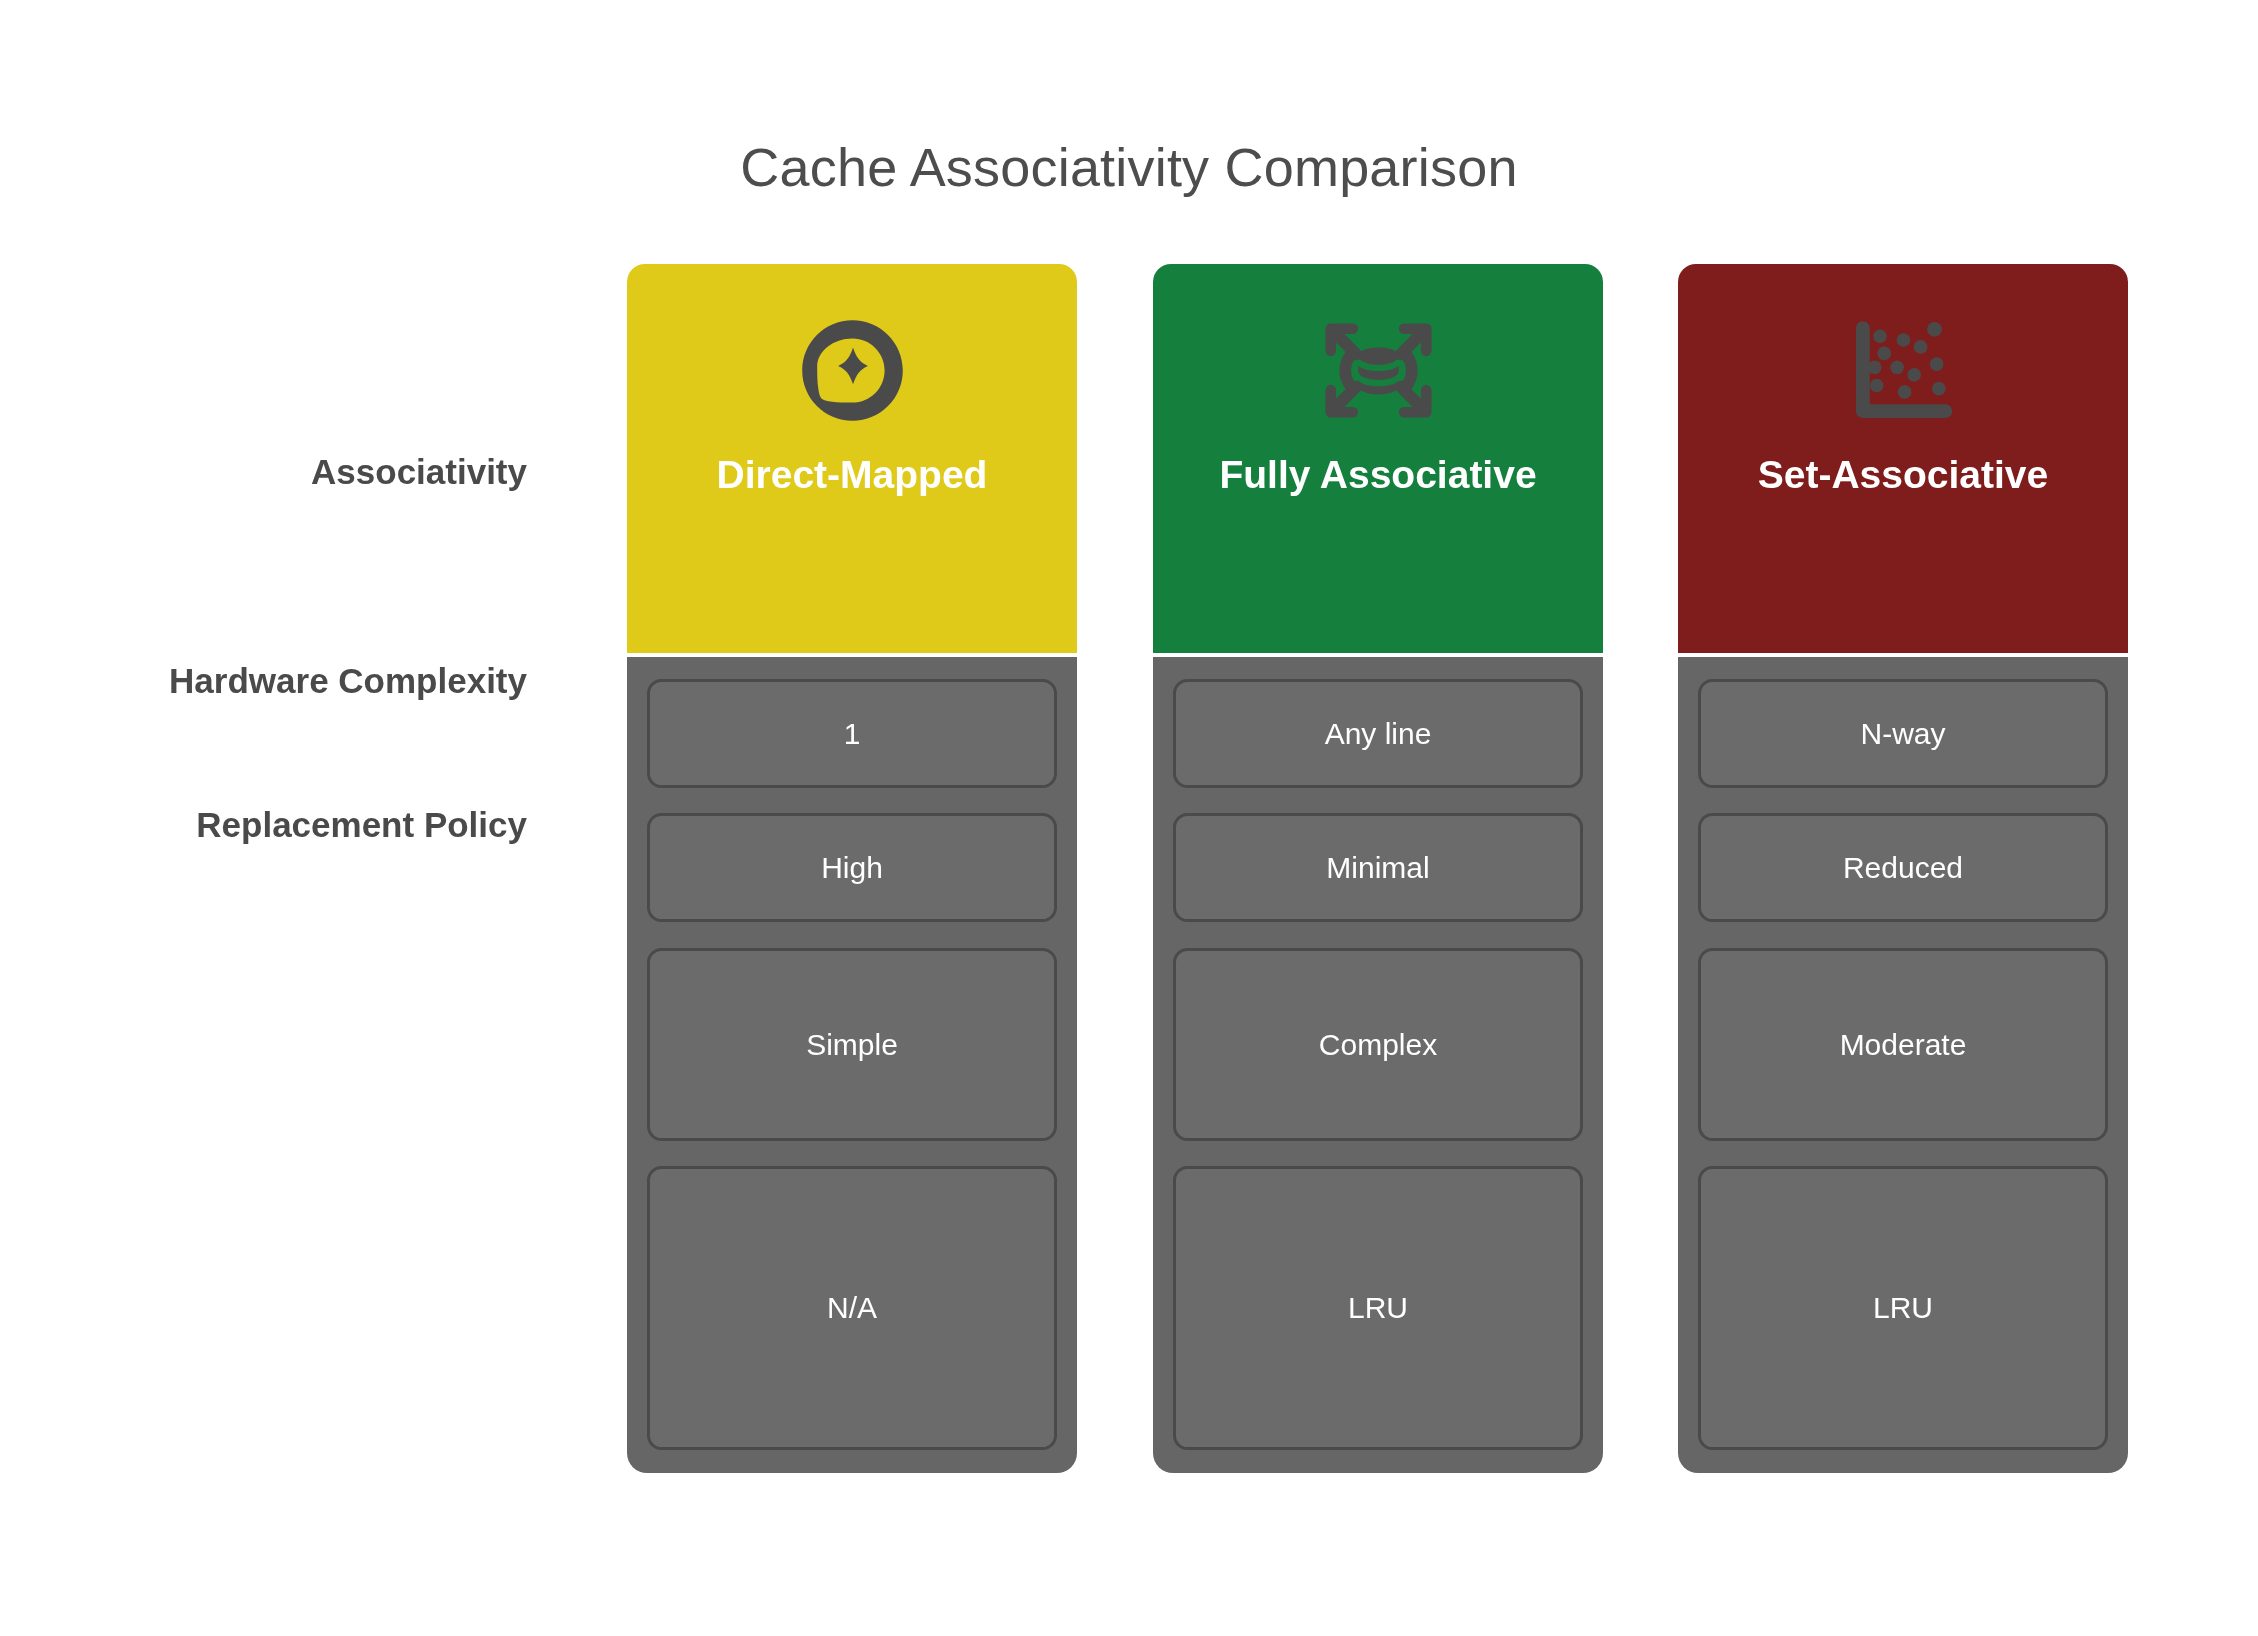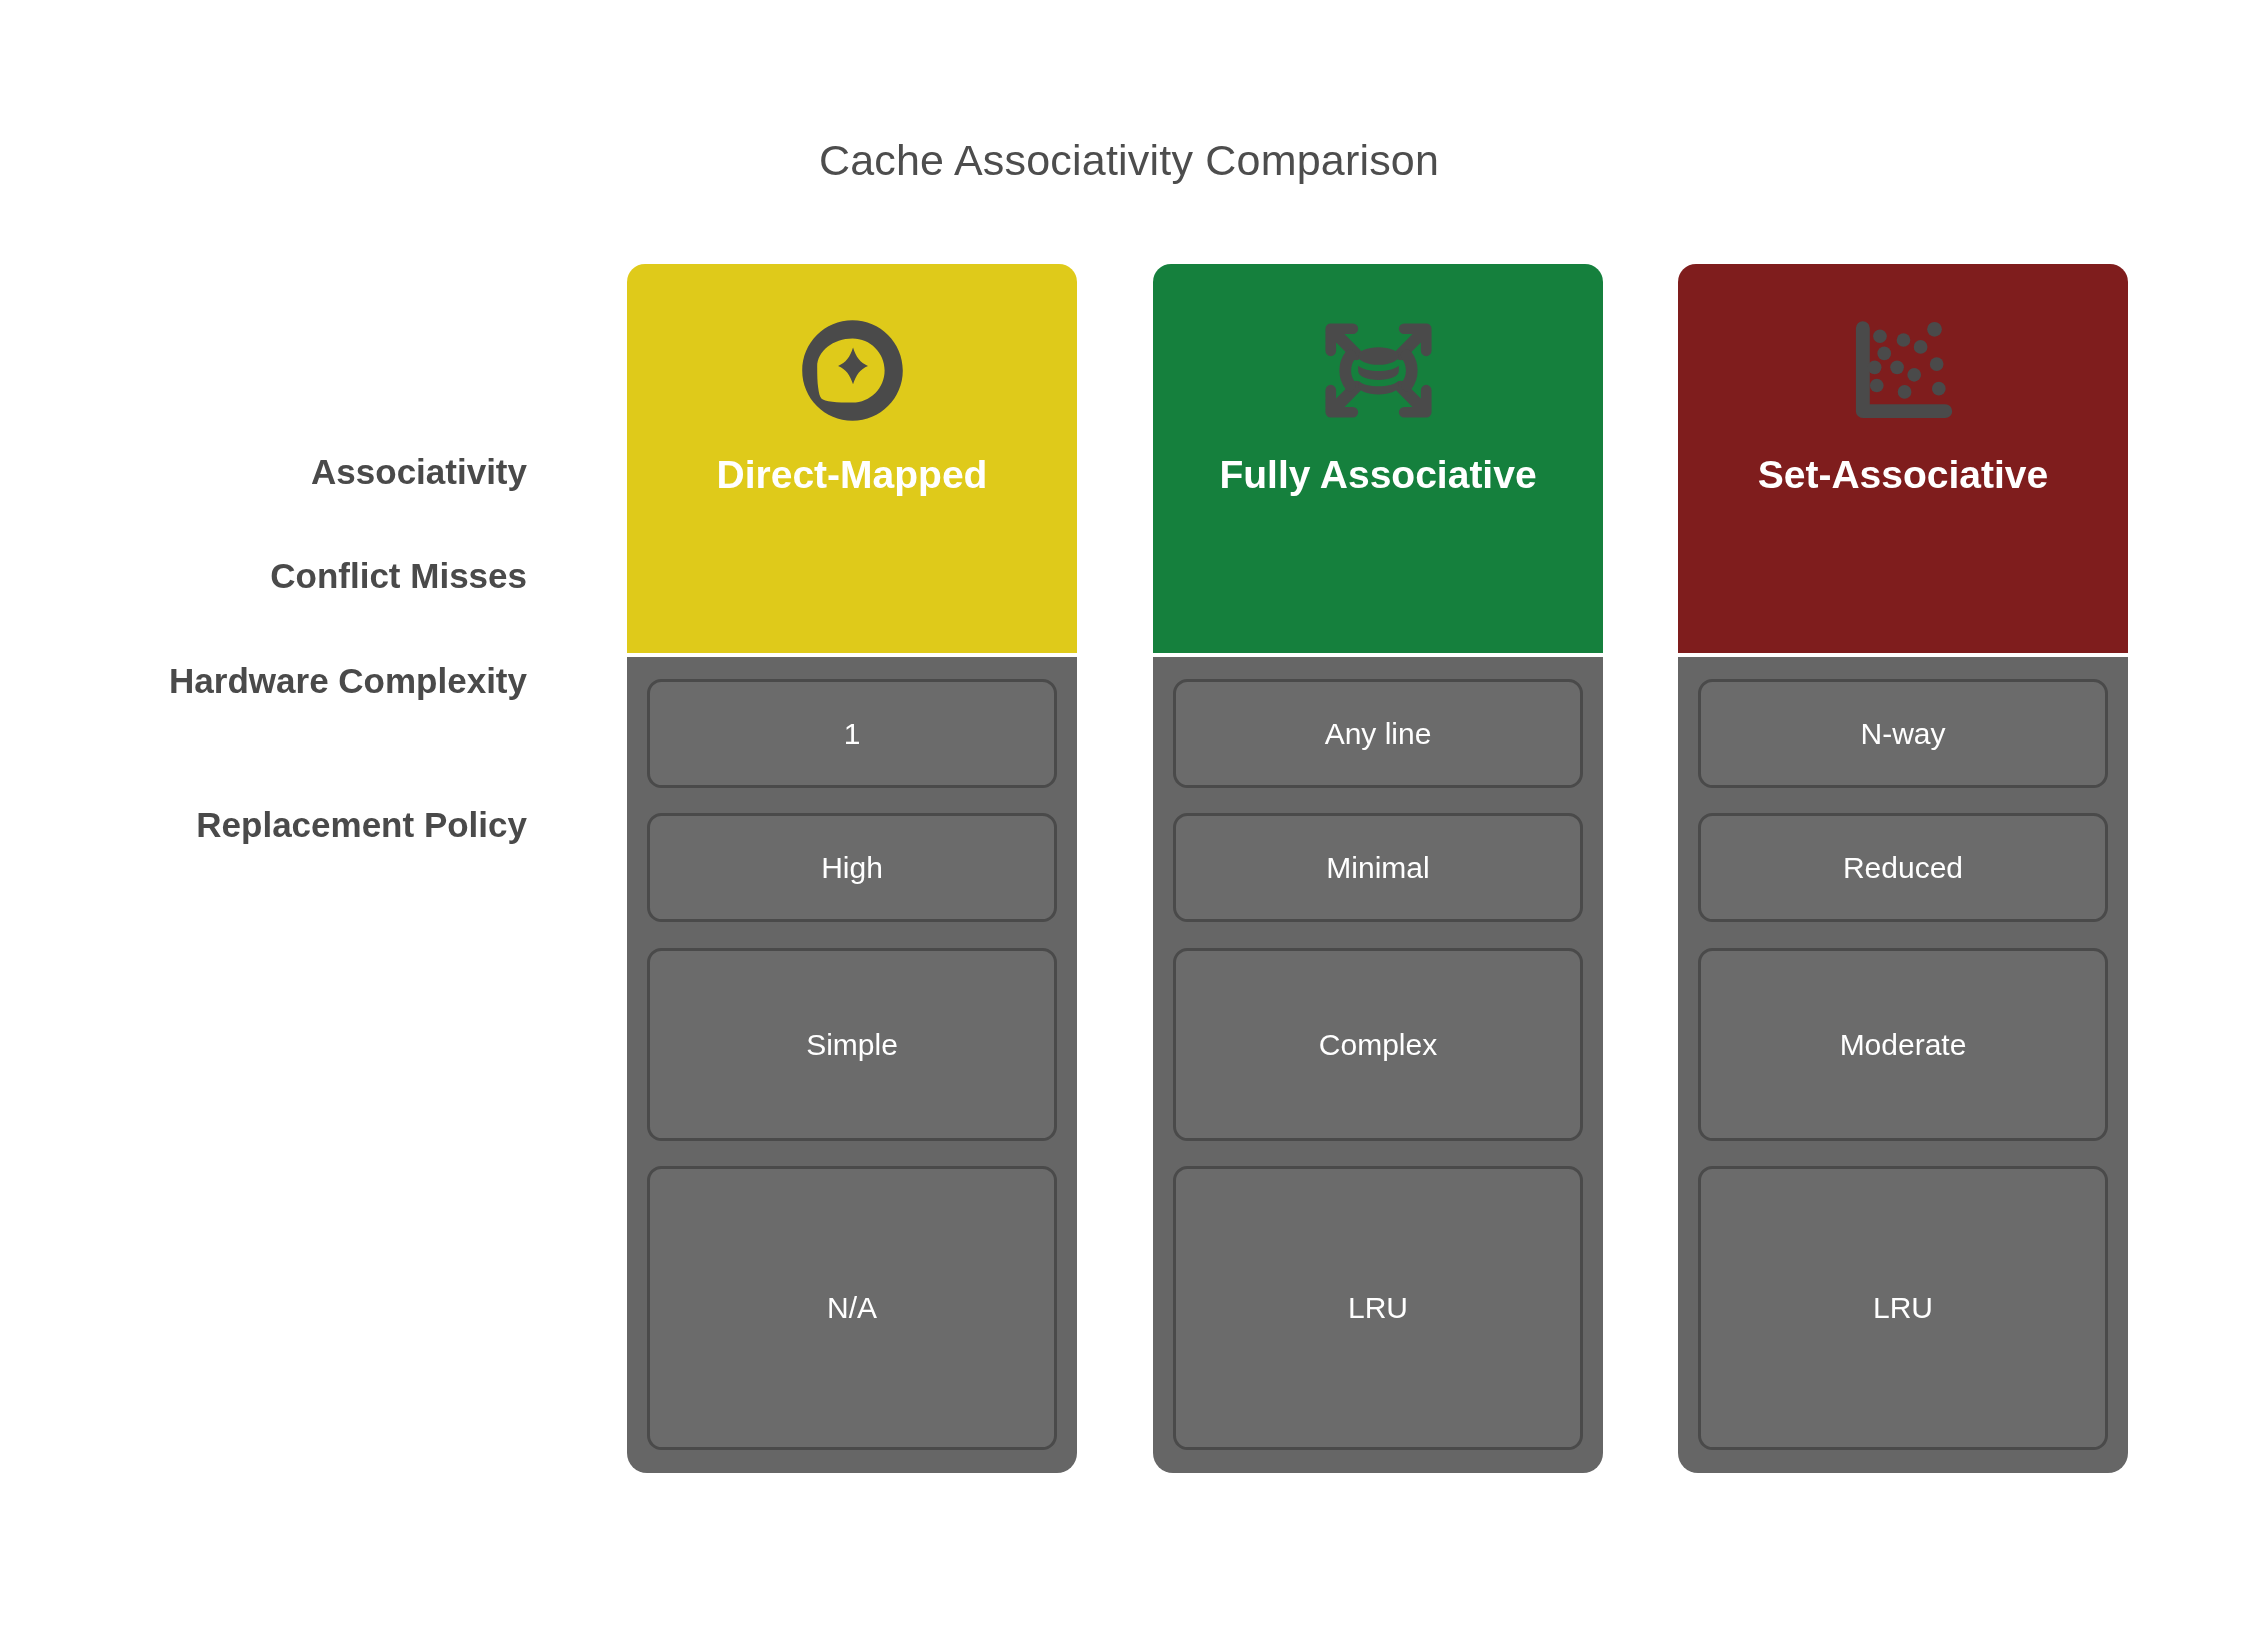--- a/index.html
+++ b/index.html
@@ -14,21 +14,21 @@
     position: relative;
     overflow: hidden;
   }
 
   #page-title {
     position: absolute;
     left: 0;
     top: 136px;
     width: 2258px;
     text-align: center;
-    font-size: 43px;
+    font-size: 54px;
     font-weight: 400;
     color: #4d4d4d;
     letter-spacing: 0.2px;
   }
 
   #board {
     position: absolute;
     left: 0;
     top: 264px;
     width: 2258px;
@@ -128,21 +128,20 @@
 </style>
 </head>
 <body>
 
 <div id="page-title">Cache Associativity Comparison</div>
 
 <div id="board">
 
   <div class="row-labels">
     <div class="row-label" style="top:187px;">Associativity</div>
-    <div class="row-label" style="top:291px;">Conflict Misses</div>
     <div class="row-label" style="top:396px;">Hardware Complexity</div>
     <div class="row-label" style="top:540px;">Replacement Policy</div>
   </div>
 
   <div class="col col-1">
     <div class="col-header" style="background:#dfca1a;">
       <svg class="col-icon" viewBox="0 0 100 100">
         <path fill="#4a4a4a" fill-rule="evenodd" d="M50 3C24.0 3 3 24.0 3 50s21.0 47 47 47 47-21.0 47-47S76.0 3 50 3z
                  M50 20c16.6 0 30 13.4 30 30S66.6 80 50 80c-7.6 0-13.9-.2-18.9-.8
                  -5.2-.6-8.8-1.6-10.2-3.0-1.4-1.4-2.4-5.0-3.0-10.2C17.2 60.7 17 54.1 17 46.4

